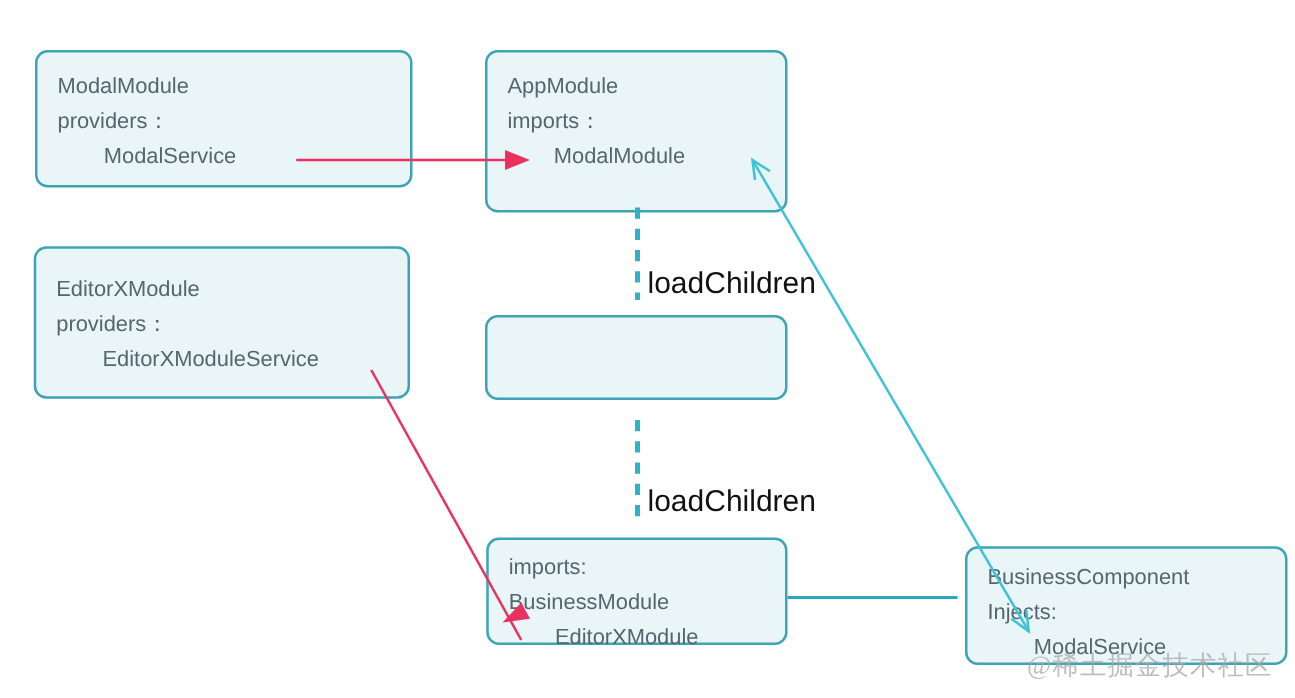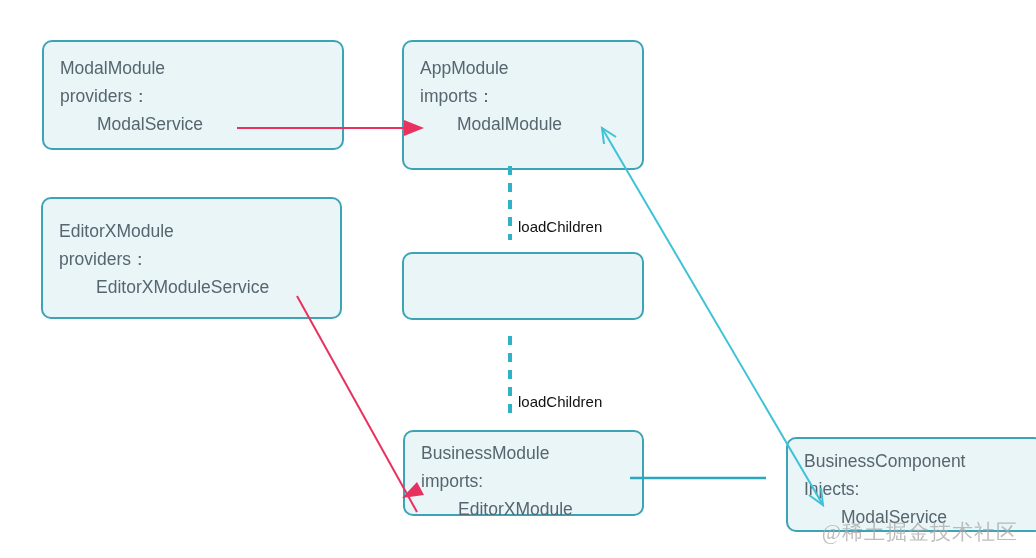--- a/index.html
+++ b/index.html
@@ -17,39 +17,38 @@
     position:absolute;
     background:var(--box-fill,#e9f5f7);
     border:2px solid var(--box-border,#3da4b4);
     border-radius:10px;
     box-sizing:border-box;
     color:var(--box-text,#57666e);
     font-size:17.5px;
     line-height:28px;
     padding:12px 10px 0 16px;
     z-index:1;
-    margin-left:14px;
   }
   .box .bl{white-space:pre;}
   .box .indent{padding-left:37px;}
   .box1{left:28px;top:40px;width:302px;height:110px;}
   .box2{left:388px;top:40px;width:242px;height:130px;}
   .box3{left:27px;top:197px;width:301px;height:122px;padding-top:18px;}
   .box4{left:388px;top:252px;width:242px;height:68px;}
   .box5{left:389px;top:430px;width:241px;height:86px;padding-top:7px;}
   .box6{left:772px;top:437px;width:258px;height:95px;padding-top:8px;}
   .svg-overlay{
     position:absolute;left:0;top:0;z-index:5;
     pointer-events:none;
   }
   .load-label{
     position:absolute;
     z-index:6;
     color:var(--label-text,#111111);
-    font-size:15px;
+    font-size:24px;
     line-height:26px;
   }
   .load-label.l1{left:518px;top:214px;}
   .load-label.l2{left:518px;top:389px;}
   .watermark{
     position:absolute;
     right:18px;top:518px;
     z-index:10;
     color:var(--watermark,#a8a8a8);
     opacity:.75;
@@ -77,22 +76,22 @@
 
   <div class="box box3">
     <div class="bl">EditorXModule</div>
     <div class="bl">providers：</div>
     <div class="bl indent">EditorXModuleService</div>
   </div>
 
   <div class="box box4"></div>
 
   <div class="box box5">
+    <div class="bl">imports:</div>
     <div class="bl">BusinessModule</div>
-    <div class="bl">imports:</div>
     <div class="bl indent">EditorXModule</div>
   </div>
 
   <div class="box box6">
     <div class="bl">BusinessComponent</div>
     <div class="bl">Injects:</div>
     <div class="bl indent">ModalService</div>
   </div>
 
   <div class="load-label l1">loadChildren</div>

